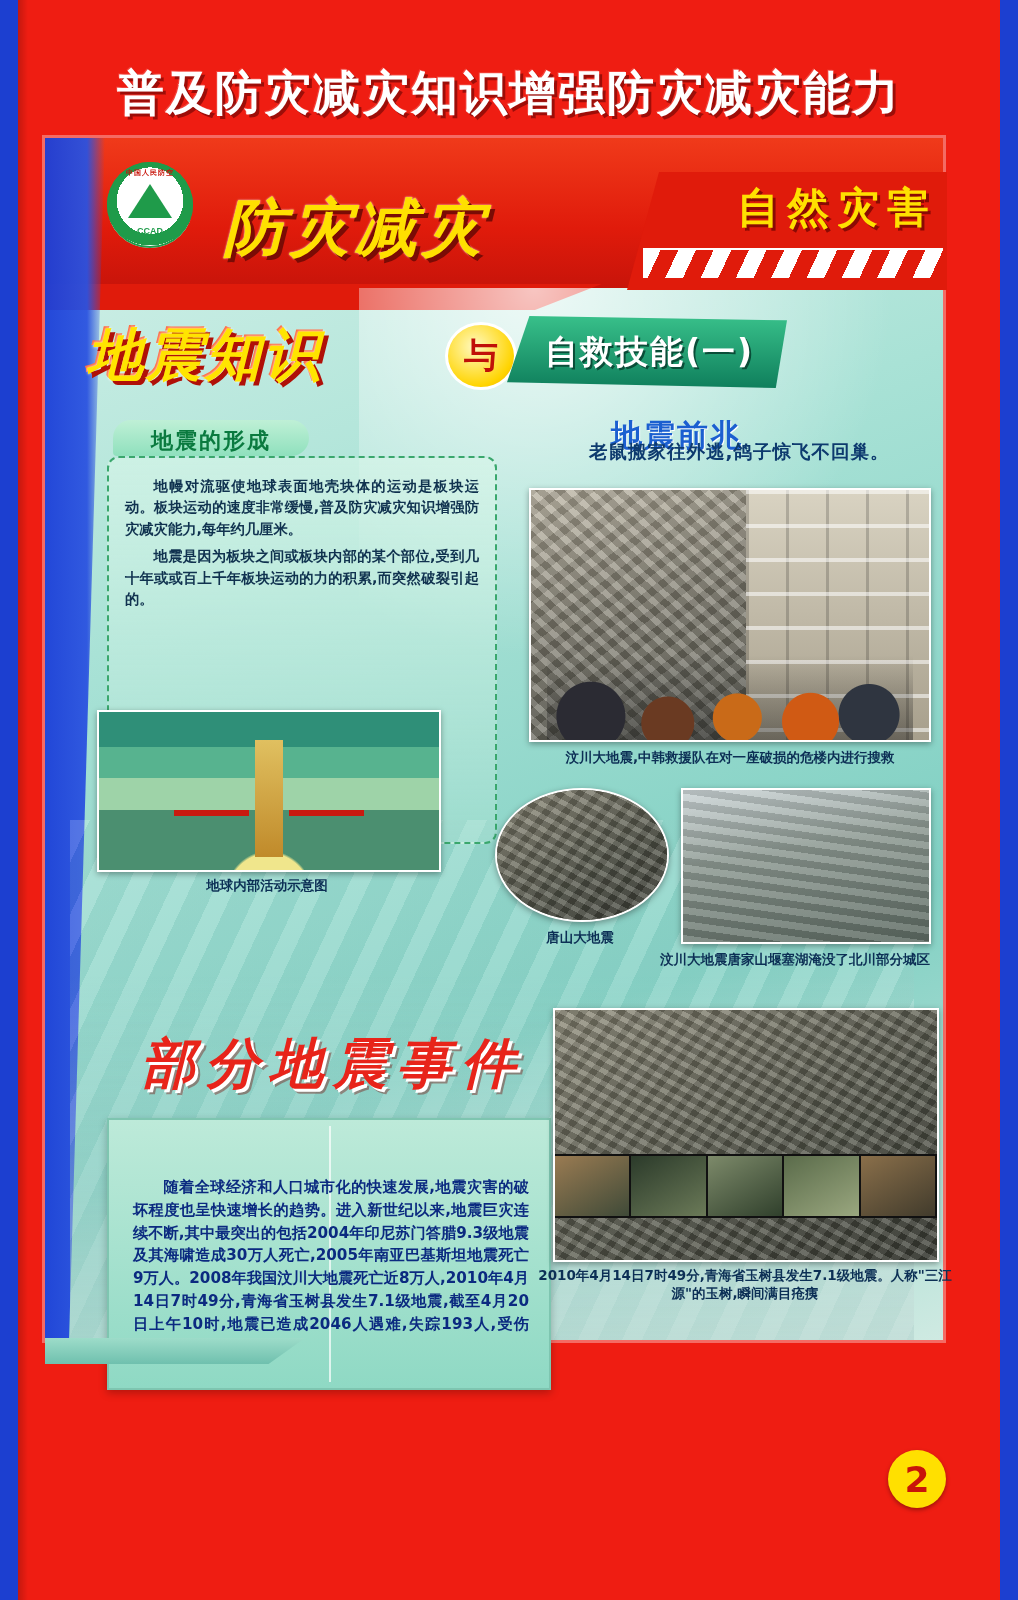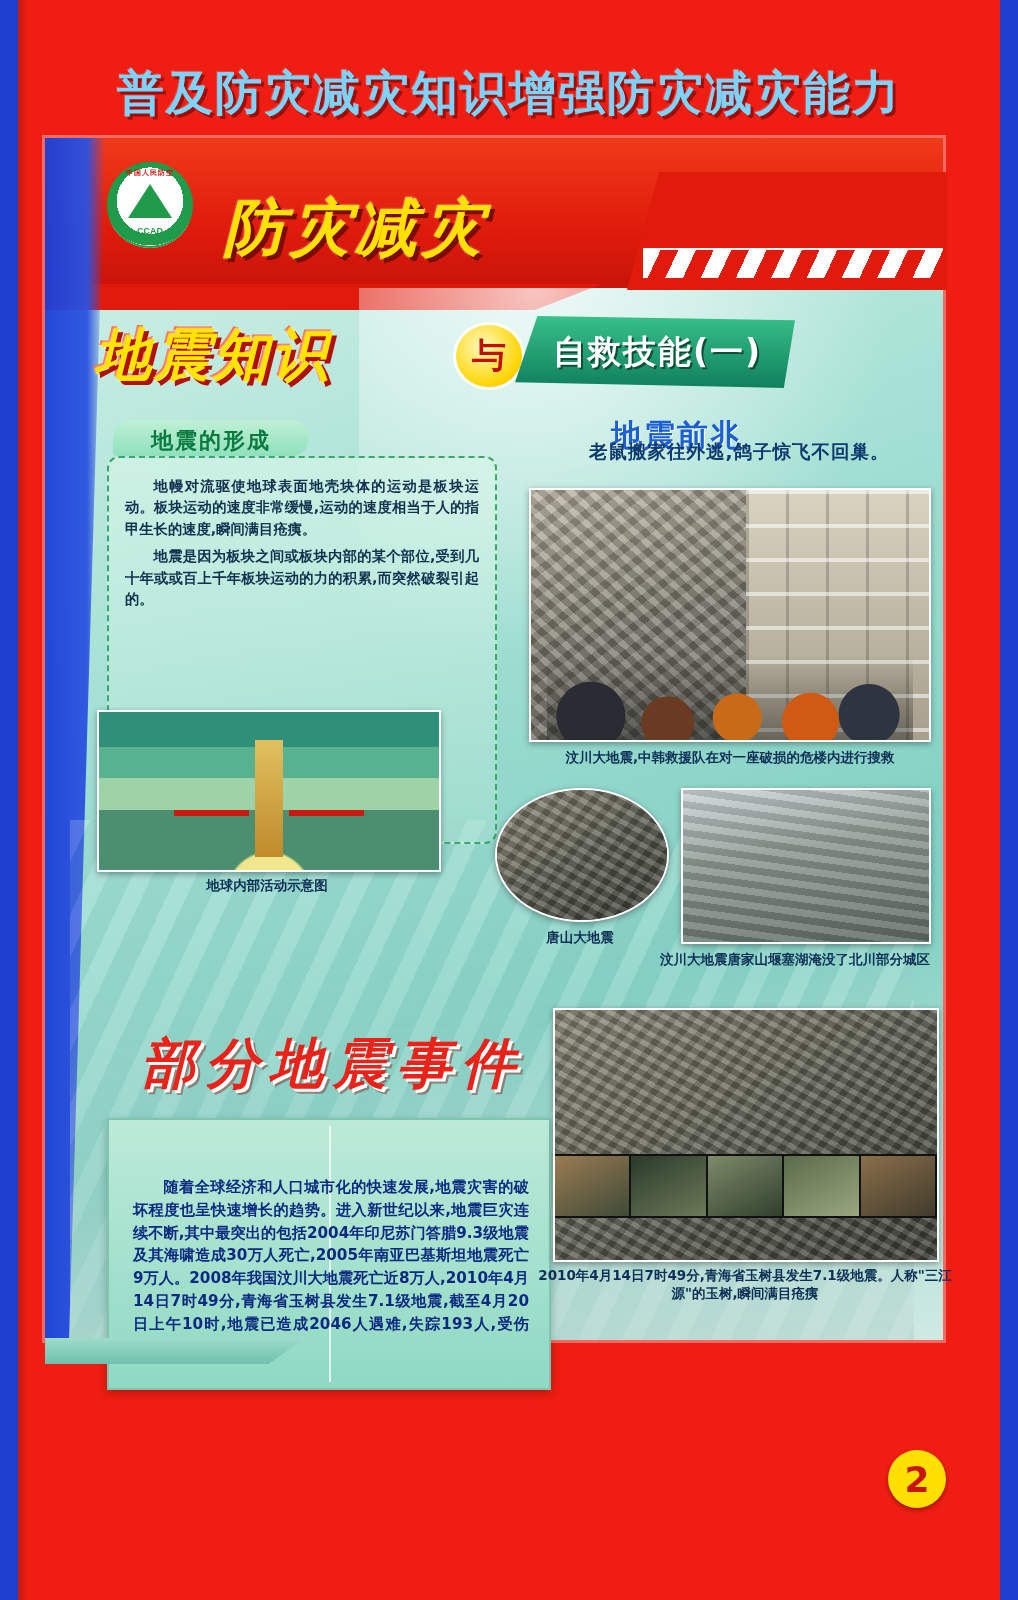--- a/index.html
+++ b/index.html
@@ -28,21 +28,21 @@
   .red-frame-inner-shadow {
     position: absolute;
     left: 18px; top: 0; width: 10px; bottom: 0;
     background: linear-gradient(to right, rgba(0,0,0,0.18), rgba(0,0,0,0));
   }
   
   .headline {
     position: absolute;
     left: 0; right: 0; top: 62px;
     text-align: center;
-    color: #7dd3fc;
+    color: #ffffff;
     font-family: "DejaVu Sans", sans-serif;
     font-weight: bold;
     font-size: 47px;
     letter-spacing: 2px;
     text-shadow: 3px 3px 0 rgba(90,0,0,0.55), -1px -1px 0 rgba(255,180,180,0.25);
     white-space: nowrap;
   }
   
   .board {
     position: absolute;
@@ -145,21 +145,21 @@
   }
   .nd-stripes {
     position: absolute;
     right: 0; top: 110px; width: 300px; height: 28px;
     background: repeating-linear-gradient(115deg, #ffffff 0 16px, #e01b0b 16px 32px);
     border-top: 2px solid #fff;
   }
 
   
   .sec-title-wrap {
-    position: absolute; left: 40px; top: 178px; width: 700px; height: 80px;
+    position: absolute; left: 32px; top: 178px; width: 700px; height: 80px;
   }
   .sec-title-main {
     position: absolute; left: 10px; top: 2px;
     font-family: "DejaVu Sans", sans-serif;
     font-weight: bold; font-size: 56px; font-style: italic;
     color: #ffe400;
     text-shadow: 4px 4px 0 #b01008, 0 0 3px #fff, -2px -2px 0 #ff6a3d;
     letter-spacing: 3px; white-space: nowrap;
   }
   .sec-title-yu {
@@ -380,35 +380,36 @@
 
     <div class="ccad-logo">
       <div class="ccad-top-text">中国人民防空</div>
       <div class="ccad-tri"></div>
       <div class="ccad-text">CCAD</div>
     </div>
 
     <div class="brand-title">防灾减灾</div>
 
     <div class="natural-disaster-tag"></div>
+    <div class="nd-text">自然灾害</div>
     <div class="nd-stripes"></div>
 
     <div class="sec-title-wrap">
       <div class="sec-title-main">地震知识</div>
       <div class="sec-title-yu">与</div>
       <div class="sec-title-sub-bg"></div>
       <div class="sec-title-sub">自救技能(一)</div>
     </div>
 
     <div class="sub-head">
       <span>地震的形成</span>
     </div>
 
     <div class="para-box">
-      <p>地幔对流驱使地球表面地壳块体的运动是板块运动。板块运动的速度非常缓慢,运动的速度相当于人的指甲生长的速度,瞬间满目疮痍。</p>
+      <p>地幔对流驱使地球表面地壳块体的运动是板块运动。板块运动的速度非常缓慢,普及防灾减灾知识增强防灾减灾能力,每年约几厘米。</p>
       <p>地震是因为板块之间或板块内部的某个部位,受到几十年或或百上千年板块运动的力的积累,而突然破裂引起的。</p>
     </div>
 
     <div class="photo" style="left:52px; top:572px; width:340px; height:158px;">
       <div class="diagram-inner"></div>
       <div class="diagram-ridge"></div>
       <div class="diagram-arrowL"></div>
       <div class="diagram-arrowR"></div>
     </div>
     <div class="cap" style="left:52px; top:738px; width:340px;">地球内部活动示意图</div>

